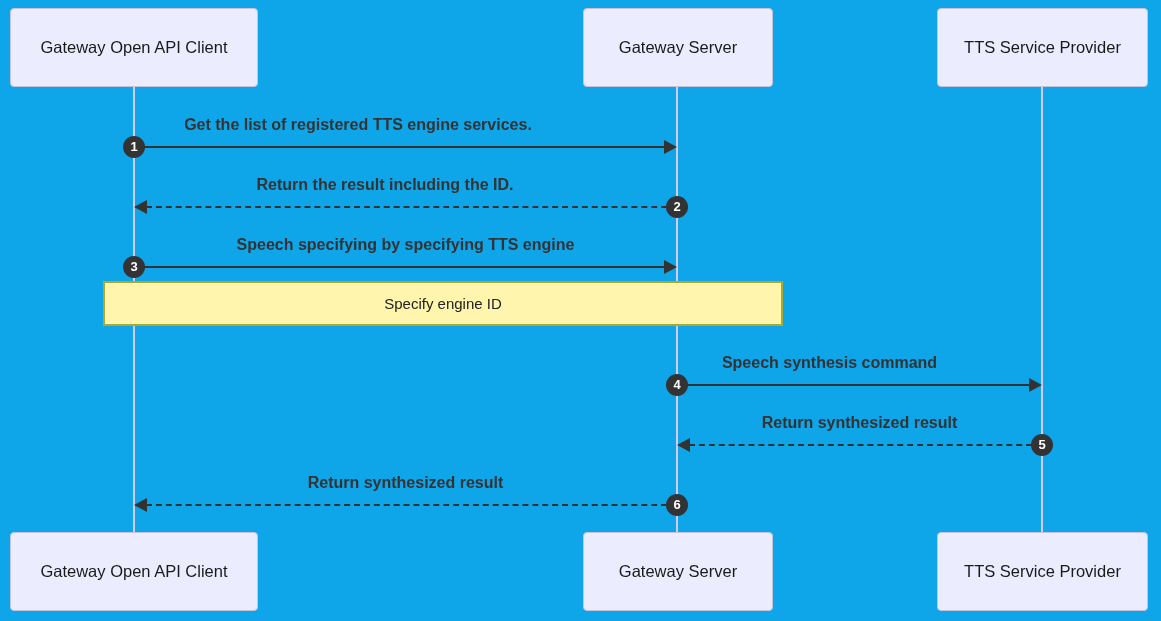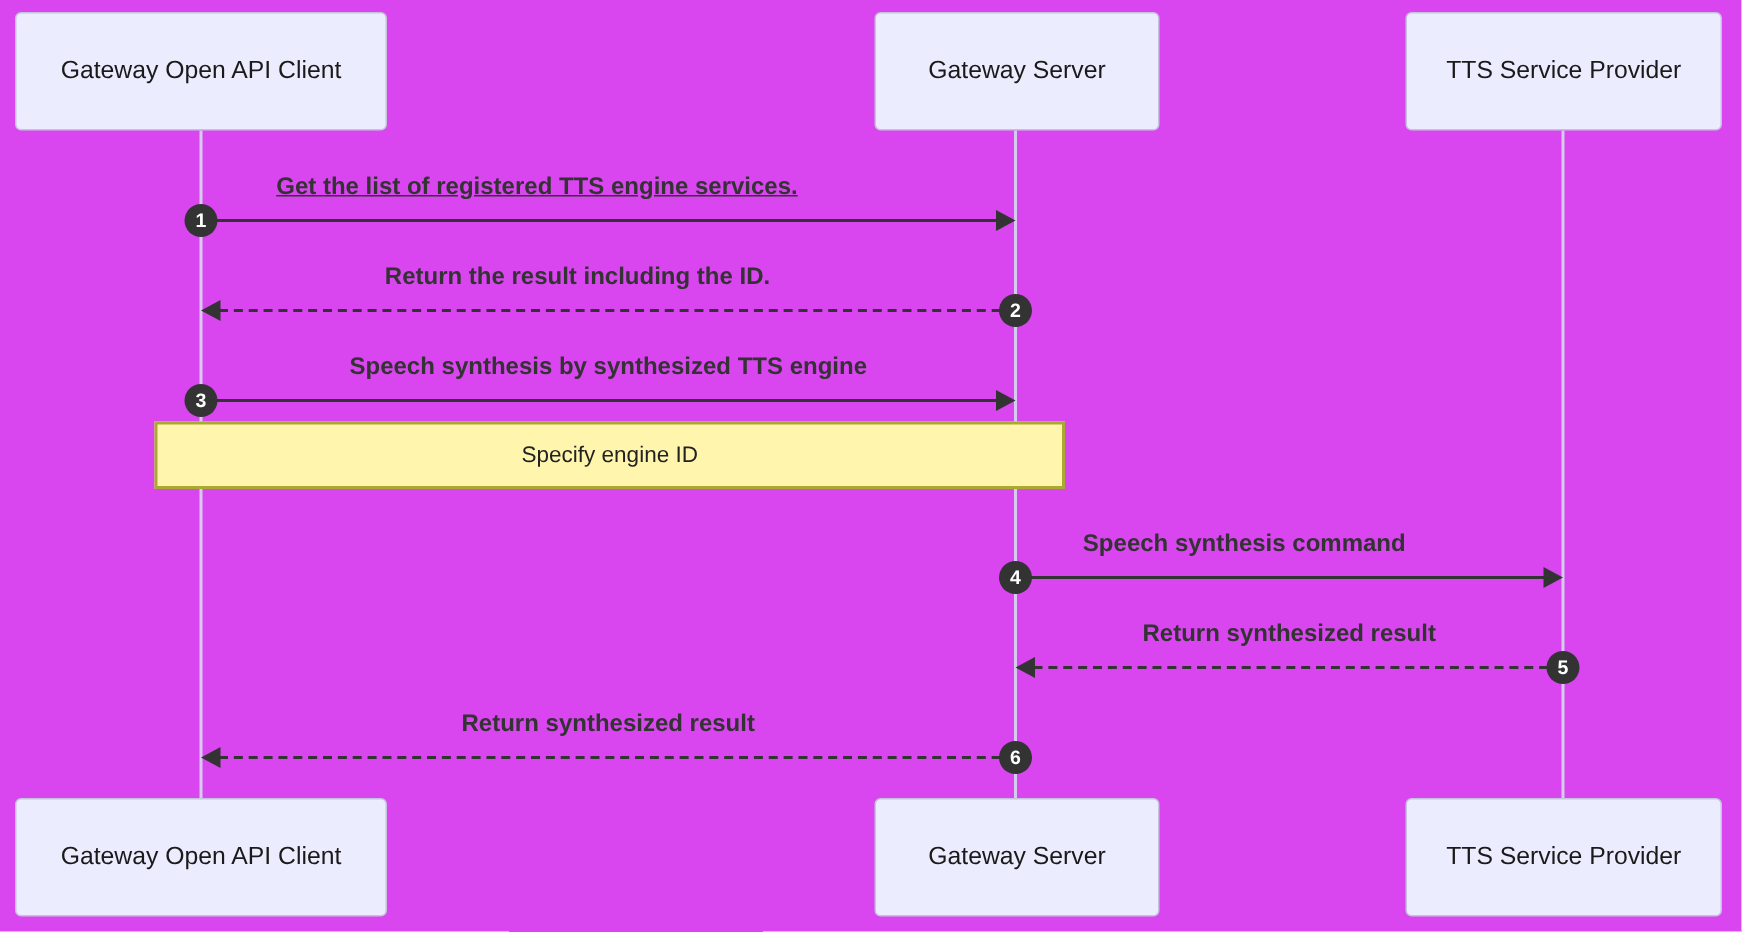--- a/index.html
+++ b/index.html
@@ -5,21 +5,21 @@
   html, body {
     margin: 0;
     padding: 0;
     background: #ffffff;
     font-family: "Liberation Sans", "DejaVu Sans", sans-serif;
   }
   #diagram {
     position: relative;
     width: 1161px;
     height: 621px;
-    background: #d946ef;
+    background: #0ea5e9;
     overflow: hidden;
   }
   .participant-box {
     position: absolute;
     box-sizing: border-box;
     background: #ECECFF;
     border: 1px solid #C5C2DE;
     border-radius: 4px;
     display: flex;
     align-items: center;
@@ -99,38 +99,38 @@
     <div class="participant-box" style="left: 583px; top: 532px; width: 190px; height: 79px;">
       <span>Gateway Server</span>
     </div>
     <div class="lifeline" style="left: 1041px; top: 87px; height: 445px;"></div>
     <div class="participant-box" style="left: 937px; top: 8px; width: 211px; height: 79px;">
       <span>TTS Service Provider</span>
     </div>
     <div class="participant-box" style="left: 937px; top: 532px; width: 211px; height: 79px;">
       <span>TTS Service Provider</span>
     </div>
-    <div class="msg-label" style="left: 134px; width: 448px; top: 116px; text-decoration: underline;">Get the list of registered TTS engine services.</div>
+    <div class="msg-label" style="left: 134px; width: 448px; top: 116px;">Get the list of registered TTS engine services.</div>
     <div class="msg-line solid" style="left: 134px; width: 531px; top: 146px;"></div>
     <div class="arrowhead right" style="left: 664px; top: 140px;"></div>
     <div class="num-badge" style="left: 123px; top: 136px;">1</div>
     <div class="msg-label" style="left: 134px; width: 502px; top: 176px;">Return the result including the ID.</div>
     <div class="msg-line dashed" style="left: 146px; width: 531px; top: 206px;"></div>
     <div class="arrowhead left" style="left: 134px; top: 200px;"></div>
     <div class="num-badge" style="left: 666px; top: 196px;">2</div>
-    <div class="msg-label" style="left: 134px; width: 543px; top: 236px;">Speech synthesis by synthesized TTS engine</div>
+    <div class="msg-label" style="left: 134px; width: 543px; top: 236px;">Speech specifying by specifying TTS engine</div>
     <div class="msg-line solid" style="left: 134px; width: 531px; top: 266px;"></div>
     <div class="arrowhead right" style="left: 664px; top: 260px;"></div>
     <div class="num-badge" style="left: 123px; top: 256px;">3</div>
     <div class="msg-label" style="left: 677px; width: 305px; top: 354px;">Speech synthesis command</div>
     <div class="msg-line solid" style="left: 677px; width: 353px; top: 384px;"></div>
     <div class="arrowhead right" style="left: 1029px; top: 378px;"></div>
     <div class="num-badge" style="left: 666px; top: 374px;">4</div>
     <div class="msg-label" style="left: 677px; width: 365px; top: 414px;">Return synthesized result</div>
     <div class="msg-line dashed" style="left: 689px; width: 353px; top: 444px;"></div>
     <div class="arrowhead left" style="left: 677px; top: 438px;"></div>
     <div class="num-badge" style="left: 1031px; top: 434px;">5</div>
     <div class="msg-label" style="left: 134px; width: 543px; top: 474px;">Return synthesized result</div>
     <div class="msg-line dashed" style="left: 146px; width: 531px; top: 504px;"></div>
     <div class="arrowhead left" style="left: 134px; top: 498px;"></div>
     <div class="num-badge" style="left: 666px; top: 494px;">6</div>
-    <div class="note-box" style="left: 103px; top: 281px; width: 607px; height: 45px;">Specify engine ID</div>
+    <div class="note-box" style="left: 103px; top: 281px; width: 680px; height: 45px;">Specify engine ID</div>
   </div>
 
 </body></html>

